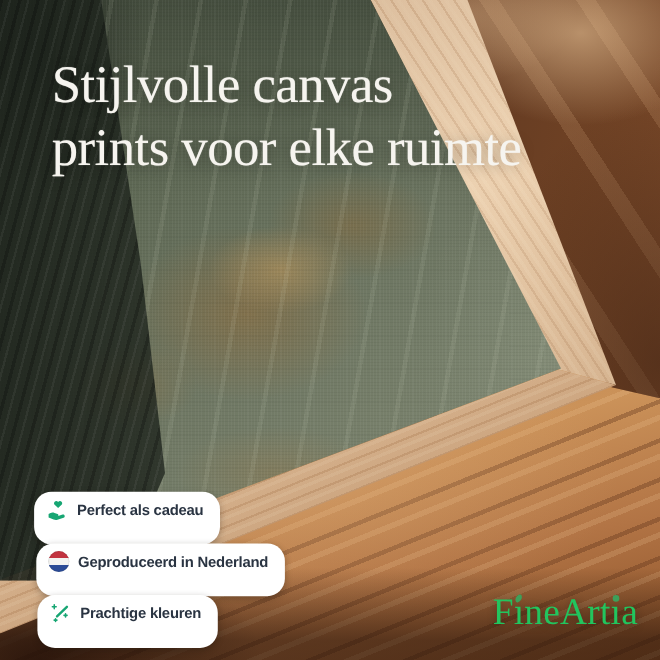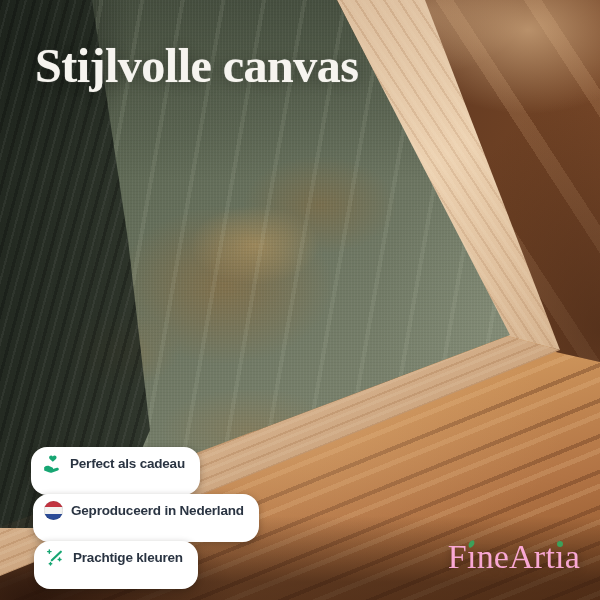--- a/index.html
+++ b/index.html
@@ -66,22 +66,22 @@
   }
   .canvas-pillar{
     position:absolute;inset:0;
     clip-path:polygon(0px 0px, 92px 0px, 128px 240px, 150px 430px, 108px 528px, 0px 528px);
     background:
       repeating-linear-gradient(105deg, rgba(0,0,0,0.22) 0 3px, transparent 3px 8px, rgba(255,255,255,0.05) 8px 10px, transparent 10px 16px),
       linear-gradient(to right, rgba(28,34,27,0.9), rgba(40,47,38,0.7) 55%, rgba(52,60,48,0.35) 80%, transparent 100%);
   }
   
   .headline{
-    position:absolute;left:31px;top:33px;margin:4px;
-    font-family:"Liberation Serif",serif;font-weight:700;
+    position:absolute;left:31px;top:33px;margin:16px;
+    font-family:"Liberation Serif",serif;font-weight:400;
     font-size:48px;line-height:57px;letter-spacing:-0.5px;
     color:#f6f4ef;
     text-shadow:0 0 1px rgba(246,244,239,0.55), 0 2px 14px rgba(0,0,0,0.28);
   }
   .headline span{display:block;}
   .badge{
     position:absolute;display:inline-flex;align-items:center;gap:8px;
     height:32px;padding:0 15px 16px 11px;background:#ffffff;border-radius:16px;
     box-shadow:0 2px 7px rgba(22,16,10,0.30);
     font-weight:700;font-size:13.5px;letter-spacing:-0.2px;color:#2a3442;
@@ -91,21 +91,21 @@
   .badge-row .badge{position:static;}
   .badge .ico{width:20px;height:20px;flex:0 0 auto;display:block;}
   .flag-circle{
     width:19px;height:19px;border-radius:50%;flex:0 0 auto;
     background:linear-gradient(to bottom, #c23440 0 34%, #f3f3f1 34% 66%, #2b4b96 66% 100%);
     box-shadow:inset 0 0 1px rgba(0,0,0,0.35);
   }
   .logo{
     position:absolute;right:20px;top:537px;
     font-family:"Liberation Serif",serif;font-size:34px;line-height:40px;
-    color:#f9a8d4;letter-spacing:0.2px;
+    color:#22c55e;letter-spacing:0.2px;
     text-shadow:0 1px 8px rgba(20,10,5,0.35);
     white-space:nowrap;
   }
   .logo .li{position:relative;display:inline-block;}
   .logo .dot{
     position:absolute;background:#3da05a;
   }
   .logo .dot-leaf{
     width:7px;height:6px;left:1px;top:4px;
     border-radius:75% 25% 75% 25%;transform:rotate(-22deg);
@@ -121,20 +121,21 @@
 
   <div class="bg-table-bottom"></div>
   <div class="bg-table-upper"></div>
   <div class="frame-top"></div>
   <div class="frame-bottom"></div>
   <div class="canvas-art"></div>
   <div class="canvas-pillar"></div>
 
   <h1 class="headline">
     <span>Stijlvolle canvas</span>
+    <span>prints voor elke ruimte</span>
   </h1>
 
   <div class="badge" style="left:31px;top:447px;">
     <svg class="ico" viewBox="0 0 24 24" aria-hidden="true">
       <path fill="#17a673" d="M13 4.1c0.85-1.25 2.7-1.45 3.75-0.4 0.95 0.95 0.95 2.5 0 3.45L13 10.6 9.25 7.15c-0.95-0.95-0.95-2.5 0-3.45C10.3 2.65 12.15 2.85 13 4.1Z"></path>
       <path fill="#17a673" d="M2.6 17.2c2.1-1.75 4.25-2.2 6.5-1.3l3.3 1.35c0.8 0.35 1.15 1.2 0.75 1.95l-0.05 0.1 4.7-1.55c1-0.35 2.05 0.2 2.35 1.2 0.25 0.9-0.25 1.85-1.15 2.15l-6.7 2.3c-1.35 0.45-2.85 0.4-4.2-0.2l-5.5-2.3Z"></path>
     </svg>
     <span>Perfect als cadeau</span>
   </div>
 

